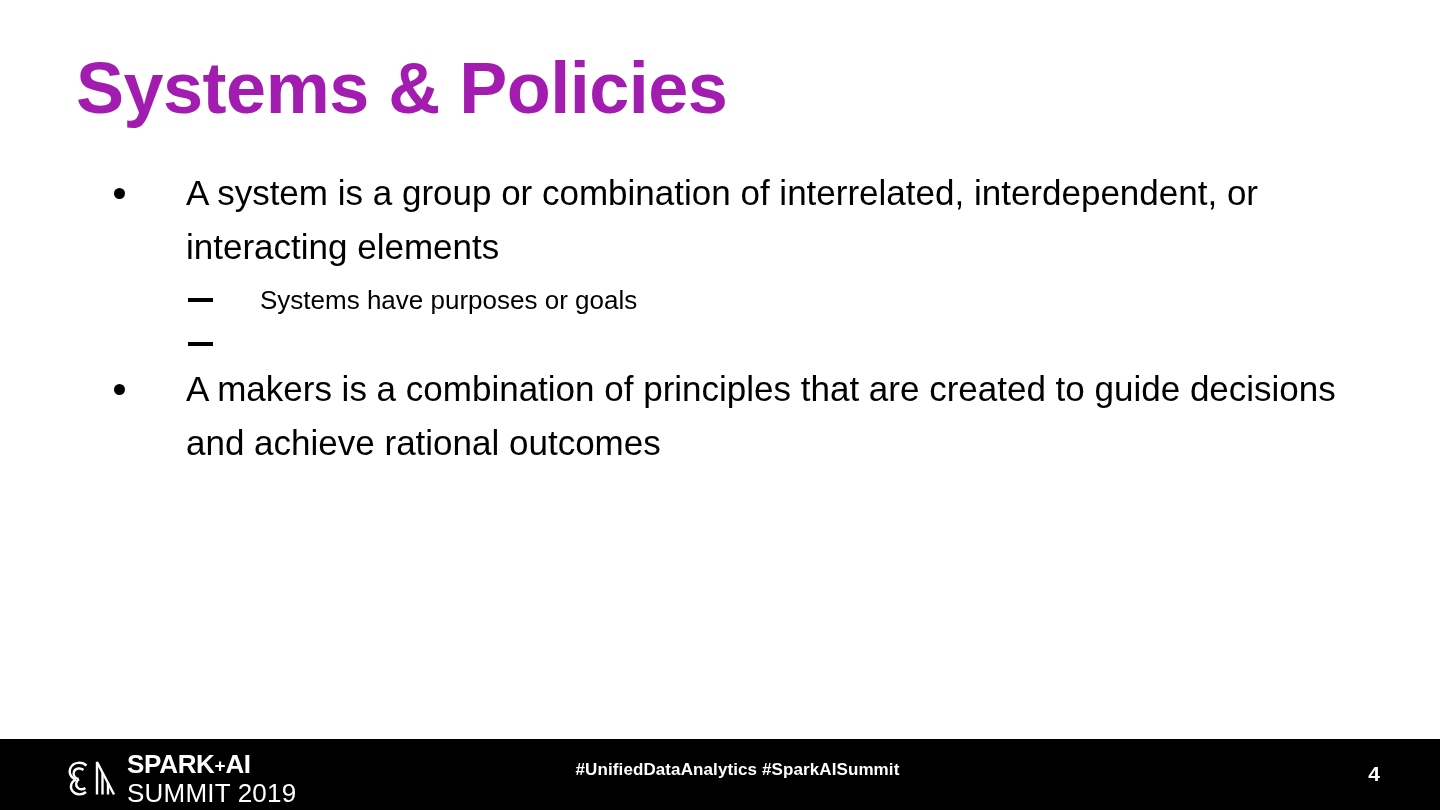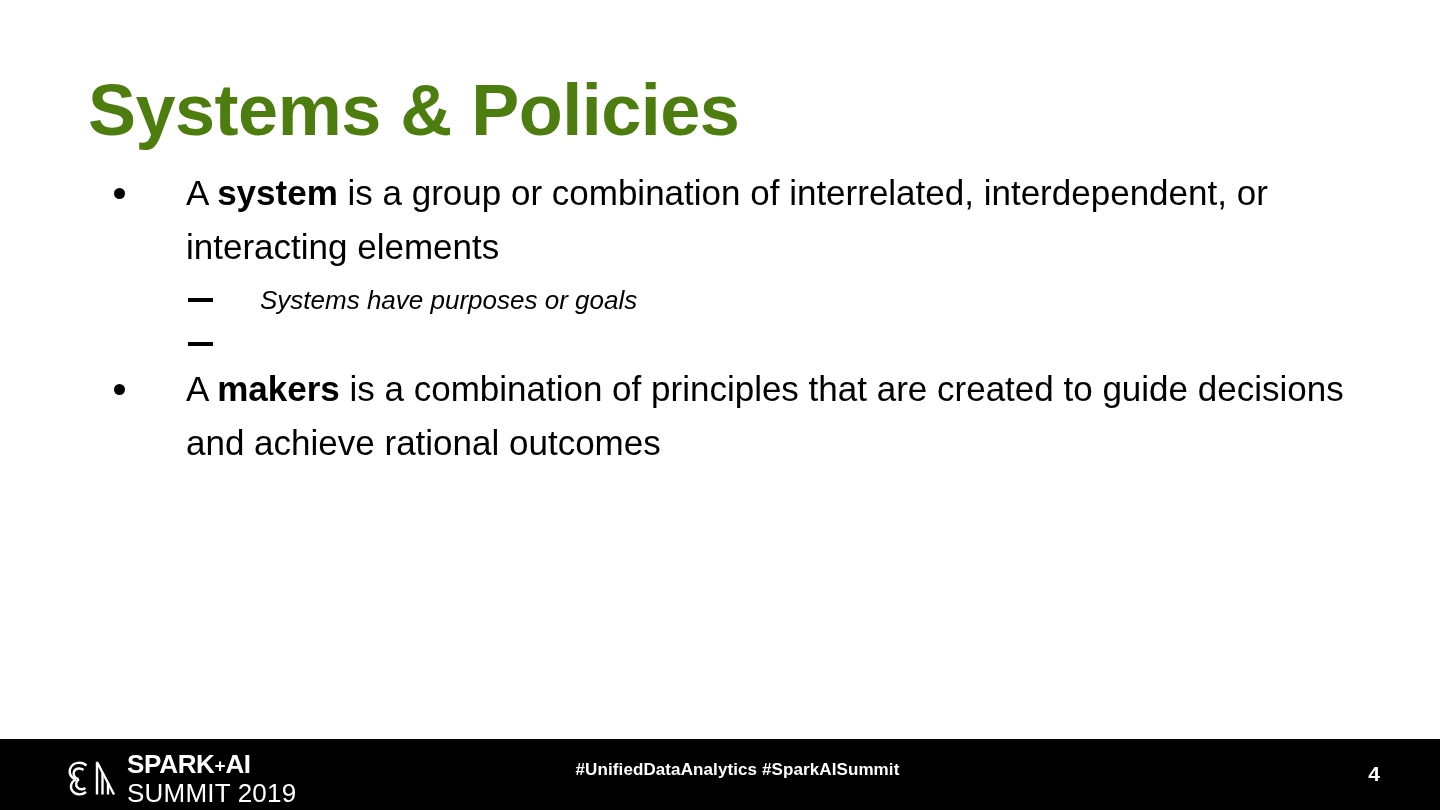--- a/index.html
+++ b/index.html
@@ -19,29 +19,28 @@
   .slide {
     position: relative;
     width: 1440px;
     height: 810px;
     background: #ffffff;
   }
 
   
   .slide-title {
     position: absolute;
-    left: 88px;
+    left: 76px;
     top: 52px;
     font-size: 72px;
     font-weight: bold;
-    color: #4d7c0f;
+    color: #a21caf;
     letter-spacing: -0.5px;
     line-height: 1.0;
     white-space: nowrap;
-    margin-top: 22px;
   }
 
   
   .body-content {
     position: absolute;
     left: 100px;
     top: 166px;
     width: 1280px;
   }
 
@@ -70,26 +69,25 @@
     display: inline-block;
     width: 11px;
     height: 11px;
     border-radius: 50%;
     background: #000000;
     vertical-align: middle;
     margin-bottom: 4px;
   }
 
   .bullet-l1 .text { display: block; }
-  .bullet-l1 .text b { font-weight: bold; }
+  .bullet-l1 .text b { font-weight: normal; }
 
   .sub-list {
     margin-top: 0;
     margin-bottom: 10px;
-    font-style: italic;
   }
 
   .bullet-l2 {
     position: relative;
     display: block;
     padding-left: 160px;
     font-size: 26px;
     line-height: 44px;
     color: #000000;
   }

